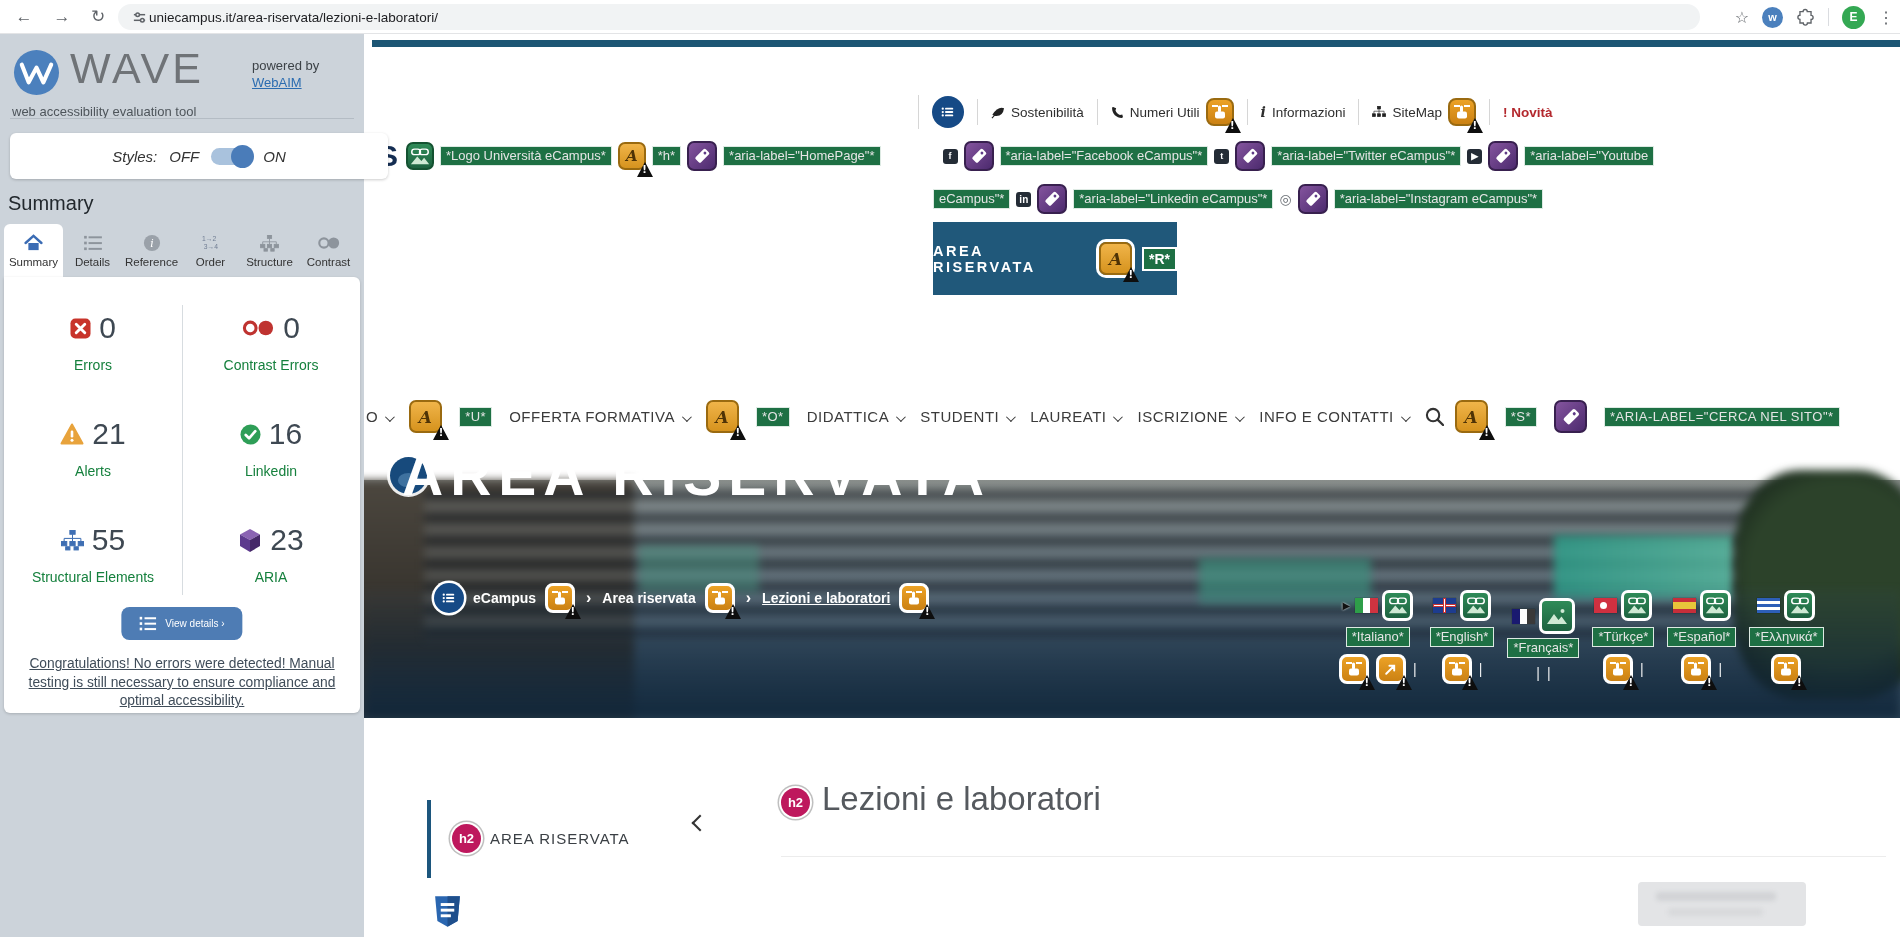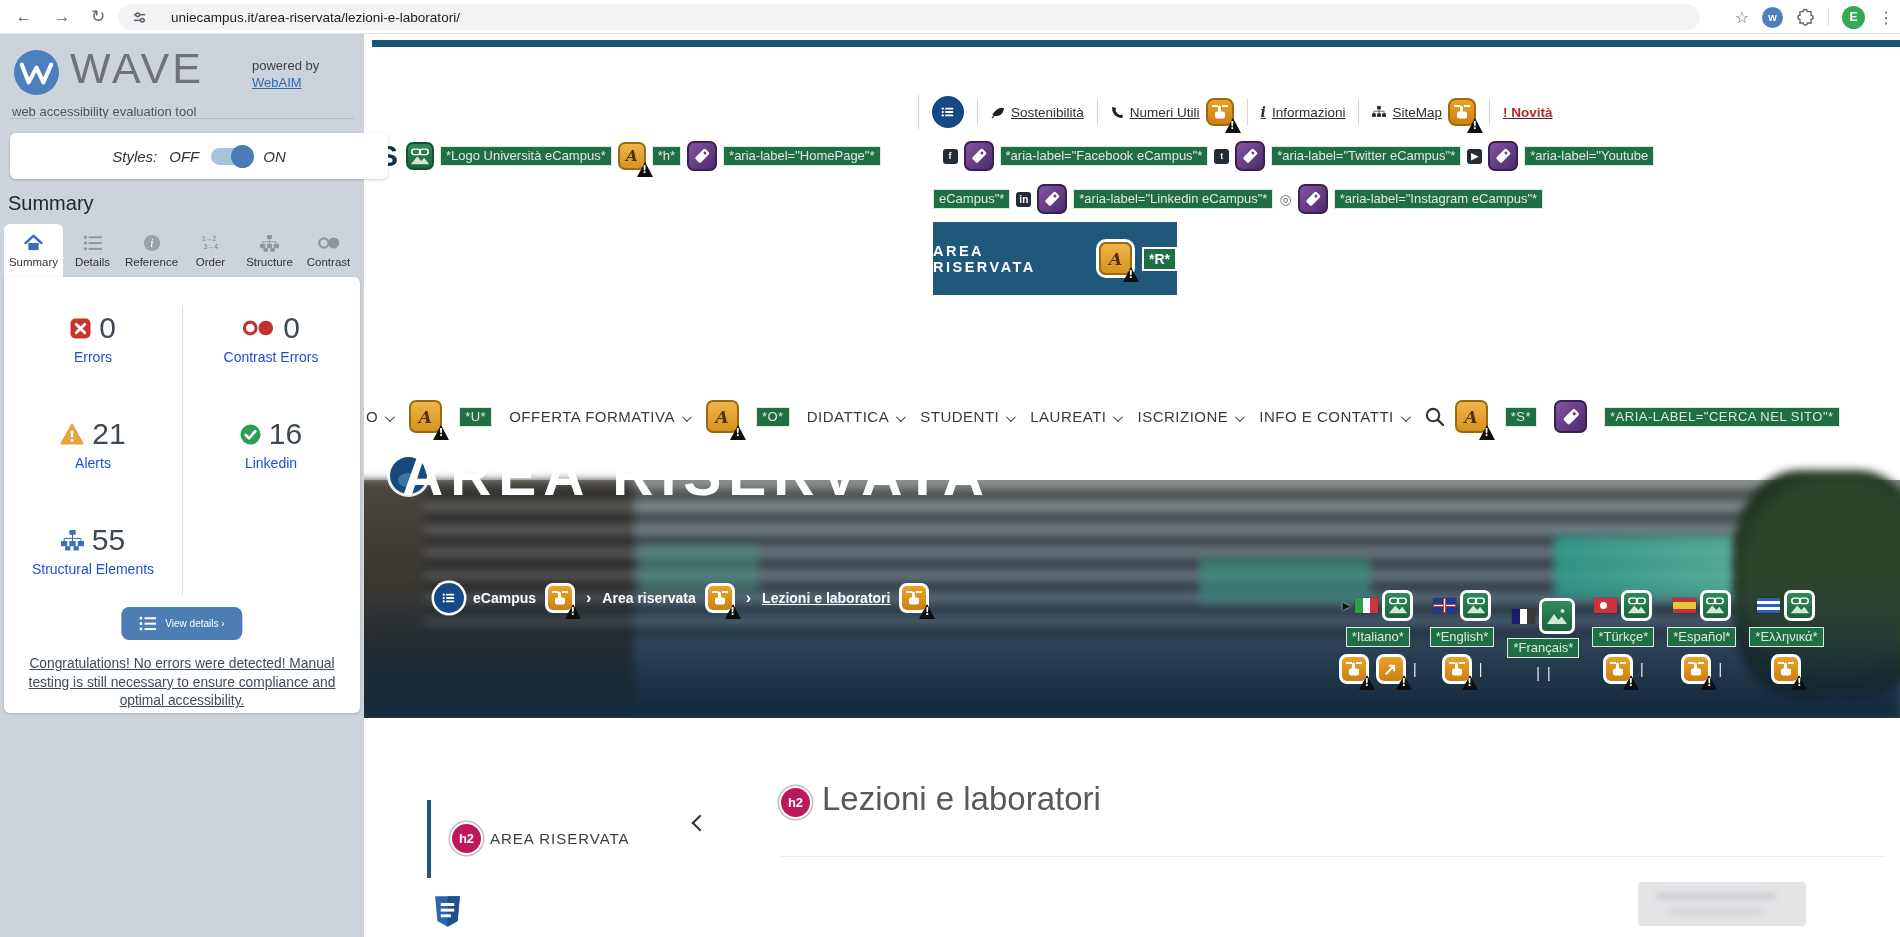--- a/index.html
+++ b/index.html
@@ -2,21 +2,21 @@
 <html><head>
 <meta charset="utf-8">
 <style>
   * { margin:0; padding:0; box-sizing:border-box; }
   body { font-family:"Liberation Sans", sans-serif; background:#fff; }
   .screen { position:relative; width:1900px; height:937px; overflow:hidden; background:#fff; }
 
   
   .chrome { position:absolute; left:0; top:0; width:1900px; height:34px; background:#fff; border-bottom:1px solid #e3e4e6; z-index:50; }
   .chrome .navbtn { position:absolute; top:3px; width:28px; height:28px; text-align:center; line-height:28px; font-size:17px; color:#5f6368; border-radius:50%; }
-  .urlbar { position:absolute; left:118px; top:4px; width:1582px; height:26px; background:#f1f3f4; border-radius:13px; display:flex; align-items:center; padding:0 14px; gap:24px; }
+  .urlbar { position:absolute; left:118px; top:4px; width:1582px; height:26px; background:#f1f3f4; border-radius:13px; display:flex; align-items:center; padding:0 14px; gap:2px; }
   .urlbar .url { font-size:13.5px; color:#202124; }
   .chrome-right { position:absolute; right:6px; top:3px; height:28px; display:flex; align-items:center; gap:13px; }
   .ext-wave { width:21px; height:21px; border-radius:50%; background:#4b80bd; color:#fff; font-size:11px; font-weight:bold; text-align:center; line-height:21px; }
   .avatar { width:23px; height:23px; border-radius:50%; background:#34a853; color:#fff; font-size:12px; font-weight:bold; text-align:center; line-height:23px; }
   .vsep { width:1px; height:18px; background:#dadce0; }
   .glyph { color:#5f6368; font-size:16px; }
 
   
   .wave { position:absolute; left:0; top:34px; width:364px; height:903px; background:#ccd3da; z-index:40; }
   .wave-brand { position:absolute; left:70px; top:10px; font-size:43px; letter-spacing:3px; color:#6f7377; font-family:"Liberation Sans",sans-serif; }
@@ -33,21 +33,21 @@
   .tabs { position:absolute; left:4px; top:190px; display:flex; }
   .tab { width:59px; height:53px; display:flex; flex-direction:column; align-items:center; justify-content:center; gap:3px; cursor:pointer; }
   .tab.active { background:#fff; border-radius:6px 6px 0 0; }
   .tab .tlabel { font-size:11.5px; color:#333; }
   .tab .ticon { height:20px; display:flex; align-items:center; justify-content:center; }
   .panel { position:absolute; left:4px; top:243px; width:356px; height:436px; background:#fff; border-radius:0 6px 6px 6px; box-shadow:0 1px 3px rgba(0,0,0,.18); }
   .stat-divider { position:absolute; left:178px; top:28px; height:290px; width:1px; background:#d7dce0; }
   .stats { position:absolute; left:0; top:24px; width:356px; display:grid; grid-template-columns:178px 178px; grid-auto-rows:106px; }
   .stat { display:flex; flex-direction:column; align-items:center; justify-content:flex-start; padding-top:10px; }
   .stat .num { display:flex; align-items:center; gap:8px; font-size:30px; color:#3e4852; }
-  .stat .slabel { font-size:14px; color:#1d4ed8; margin-top:4px; text-align:center; }
+  .stat .slabel { font-size:14px; color:#15803d; margin-top:12px; text-align:center; }
   .viewbtn { position:absolute; left:50%; transform:translateX(-50%); top:330px; background:#4e7cb4; color:#fff; border:none; border-radius:8px; font-size:10px; padding:9px 18px; display:flex; align-items:center; gap:9px; cursor:pointer; white-space:nowrap; font-family:"Liberation Sans",sans-serif; }
   .congrats { position:absolute; left:14px; right:14px; top:378px; text-align:center; font-size:13.8px; line-height:1.35; color:#3f4c59;text-decoration:underline; }
 
   
   .topstrip { position:absolute; left:372px; top:40px; width:1528px; height:7px; background:#1c5674; }
   .greenlbl { background:#1e7044; color:#e5e5e5; font-size:13px; padding:1px 5px 2px; border:1px solid rgba(255,255,255,.85); white-space:nowrap; }
   .chev { display:inline-block; width:7px; height:7px; border-right:1.6px solid #3b3b3b; border-bottom:1.6px solid #3b3b3b; transform:rotate(45deg) translateY(-2px); margin-left:7px; }
 
   
   .ia { position:relative; width:28px; height:28px; border-radius:7px; background:linear-gradient(180deg,#f0b449,#d6931e); border:2px solid #9a6a10; display:inline-flex; align-items:center; justify-content:center; font:italic 700 15px "DejaVu Serif",serif; color:#4f3306; flex:none; }
@@ -63,21 +63,21 @@
   .ihand .hand::before { content:""; position:absolute; left:3px; top:-6px; width:3px; height:7px; background:#fff; border-radius:1.5px; }
   .inew { position:relative; width:30px; height:30px; border-radius:8px; background:linear-gradient(180deg,#eca226,#cb8113); border:3px solid #fff; flex:none; display:flex; align-items:center; justify-content:center; }
   .iimg { position:relative; width:28px; height:28px; border-radius:7px; background:linear-gradient(180deg,#2f8b58,#1d6240); border:2px solid #145231; flex:none; display:flex; align-items:center; justify-content:center; }
   .iimg.wb { border:3px solid #fff; width:31px; height:31px; }
   .itag { position:relative; width:30px; height:30px; border-radius:7px; background:linear-gradient(135deg,#84549e,#4c2a6e); border:2px solid #38204f; flex:none; display:flex; align-items:center; justify-content:center; }
   .itag.big { width:33px; height:33px; }
   .imenu { position:relative; width:30px; height:30px; border-radius:50%; background:#164a86; flex:none; display:flex; align-items:center; justify-content:center; }
   .imenu.ring { box-shadow:0 0 0 2.5px #fff; }
 
   
-  .utilnav { position:absolute; left:918px; top:92px; height:40px; display:flex; align-items:center; gap:13px; font-size:13.5px; color:#2e2e2e; z-index:10;text-decoration:underline; }
+  .utilnav { position:absolute; left:918px; top:92px; height:40px; display:flex; align-items:center; gap:13px; font-size:13.5px; color:#2e2e2e; z-index:10; }
   .utilnav .usep { width:1px; height:26px; background:#d6d6d6; }
   .utilnav .uitem { display:flex; align-items:center; gap:6px; cursor:pointer; white-space:nowrap; }
   .novita { color:#b3282d; font-weight:bold; }
 
   
   .rowA { position:absolute; left:378px; top:139px; display:flex; align-items:center; gap:6px; z-index:9; }
   .rowB { position:absolute; left:933px; top:184px; display:flex; align-items:center; gap:6px; z-index:9; }
   .logoS { font-size:30px; font-weight:bold; color:#142d52; margin-right:2px; }
   .socsq { width:15px; height:15px; border-radius:3px; background:#242c36; color:#fff; font-size:9px; font-weight:bold; display:inline-flex; align-items:center; justify-content:center; flex:none; }
   .socring { color:#6a6f75; font-size:14px; }
@@ -331,20 +331,31 @@
                   <rect x="0.5" y="11" width="5" height="4"></rect>
                   <rect x="8.5" y="11" width="5" height="4"></rect>
                   <rect x="16.5" y="11" width="5" height="4"></rect>
                   <rect x="4.5" y="16" width="4" height="3"></rect>
                   <rect x="12.5" y="16" width="4" height="3"></rect>
                 </g>
               </svg>
               <span>55</span>
             </span>
           <span class="slabel">Structural Elements</span>
+        </div>
+        <div class="stat">
+          <span class="num">
+              <svg width="24" height="25" viewBox="0 0 24 25">
+                <path d="M12 1 L22 6.5 L12 12 L2 6.5 Z" fill="#8a63b3"></path>
+                <path d="M2 6.5 V18 l10 6 V12 Z" fill="#5d3a8e"></path>
+                <path d="M22 6.5 V18 l-10 6 V12 Z" fill="#452769"></path>
+              </svg>
+              <span>23</span>
+            </span>
+          <span class="slabel">ARIA</span>
         </div>
       </div>
       <button class="viewbtn">
         <svg width="17" height="15" viewBox="0 0 20 18">
             <g fill="#fff">
               <rect x="0" y="1" width="3.2" height="3.2"></rect>
               <rect x="6" y="1.5" width="14" height="2.4"></rect>
               <rect x="0" y="7.5" width="3.2" height="3.2"></rect>
               <rect x="6" y="8" width="14" height="2.4"></rect>
               <rect x="0" y="14" width="3.2" height="3.2"></rect>

